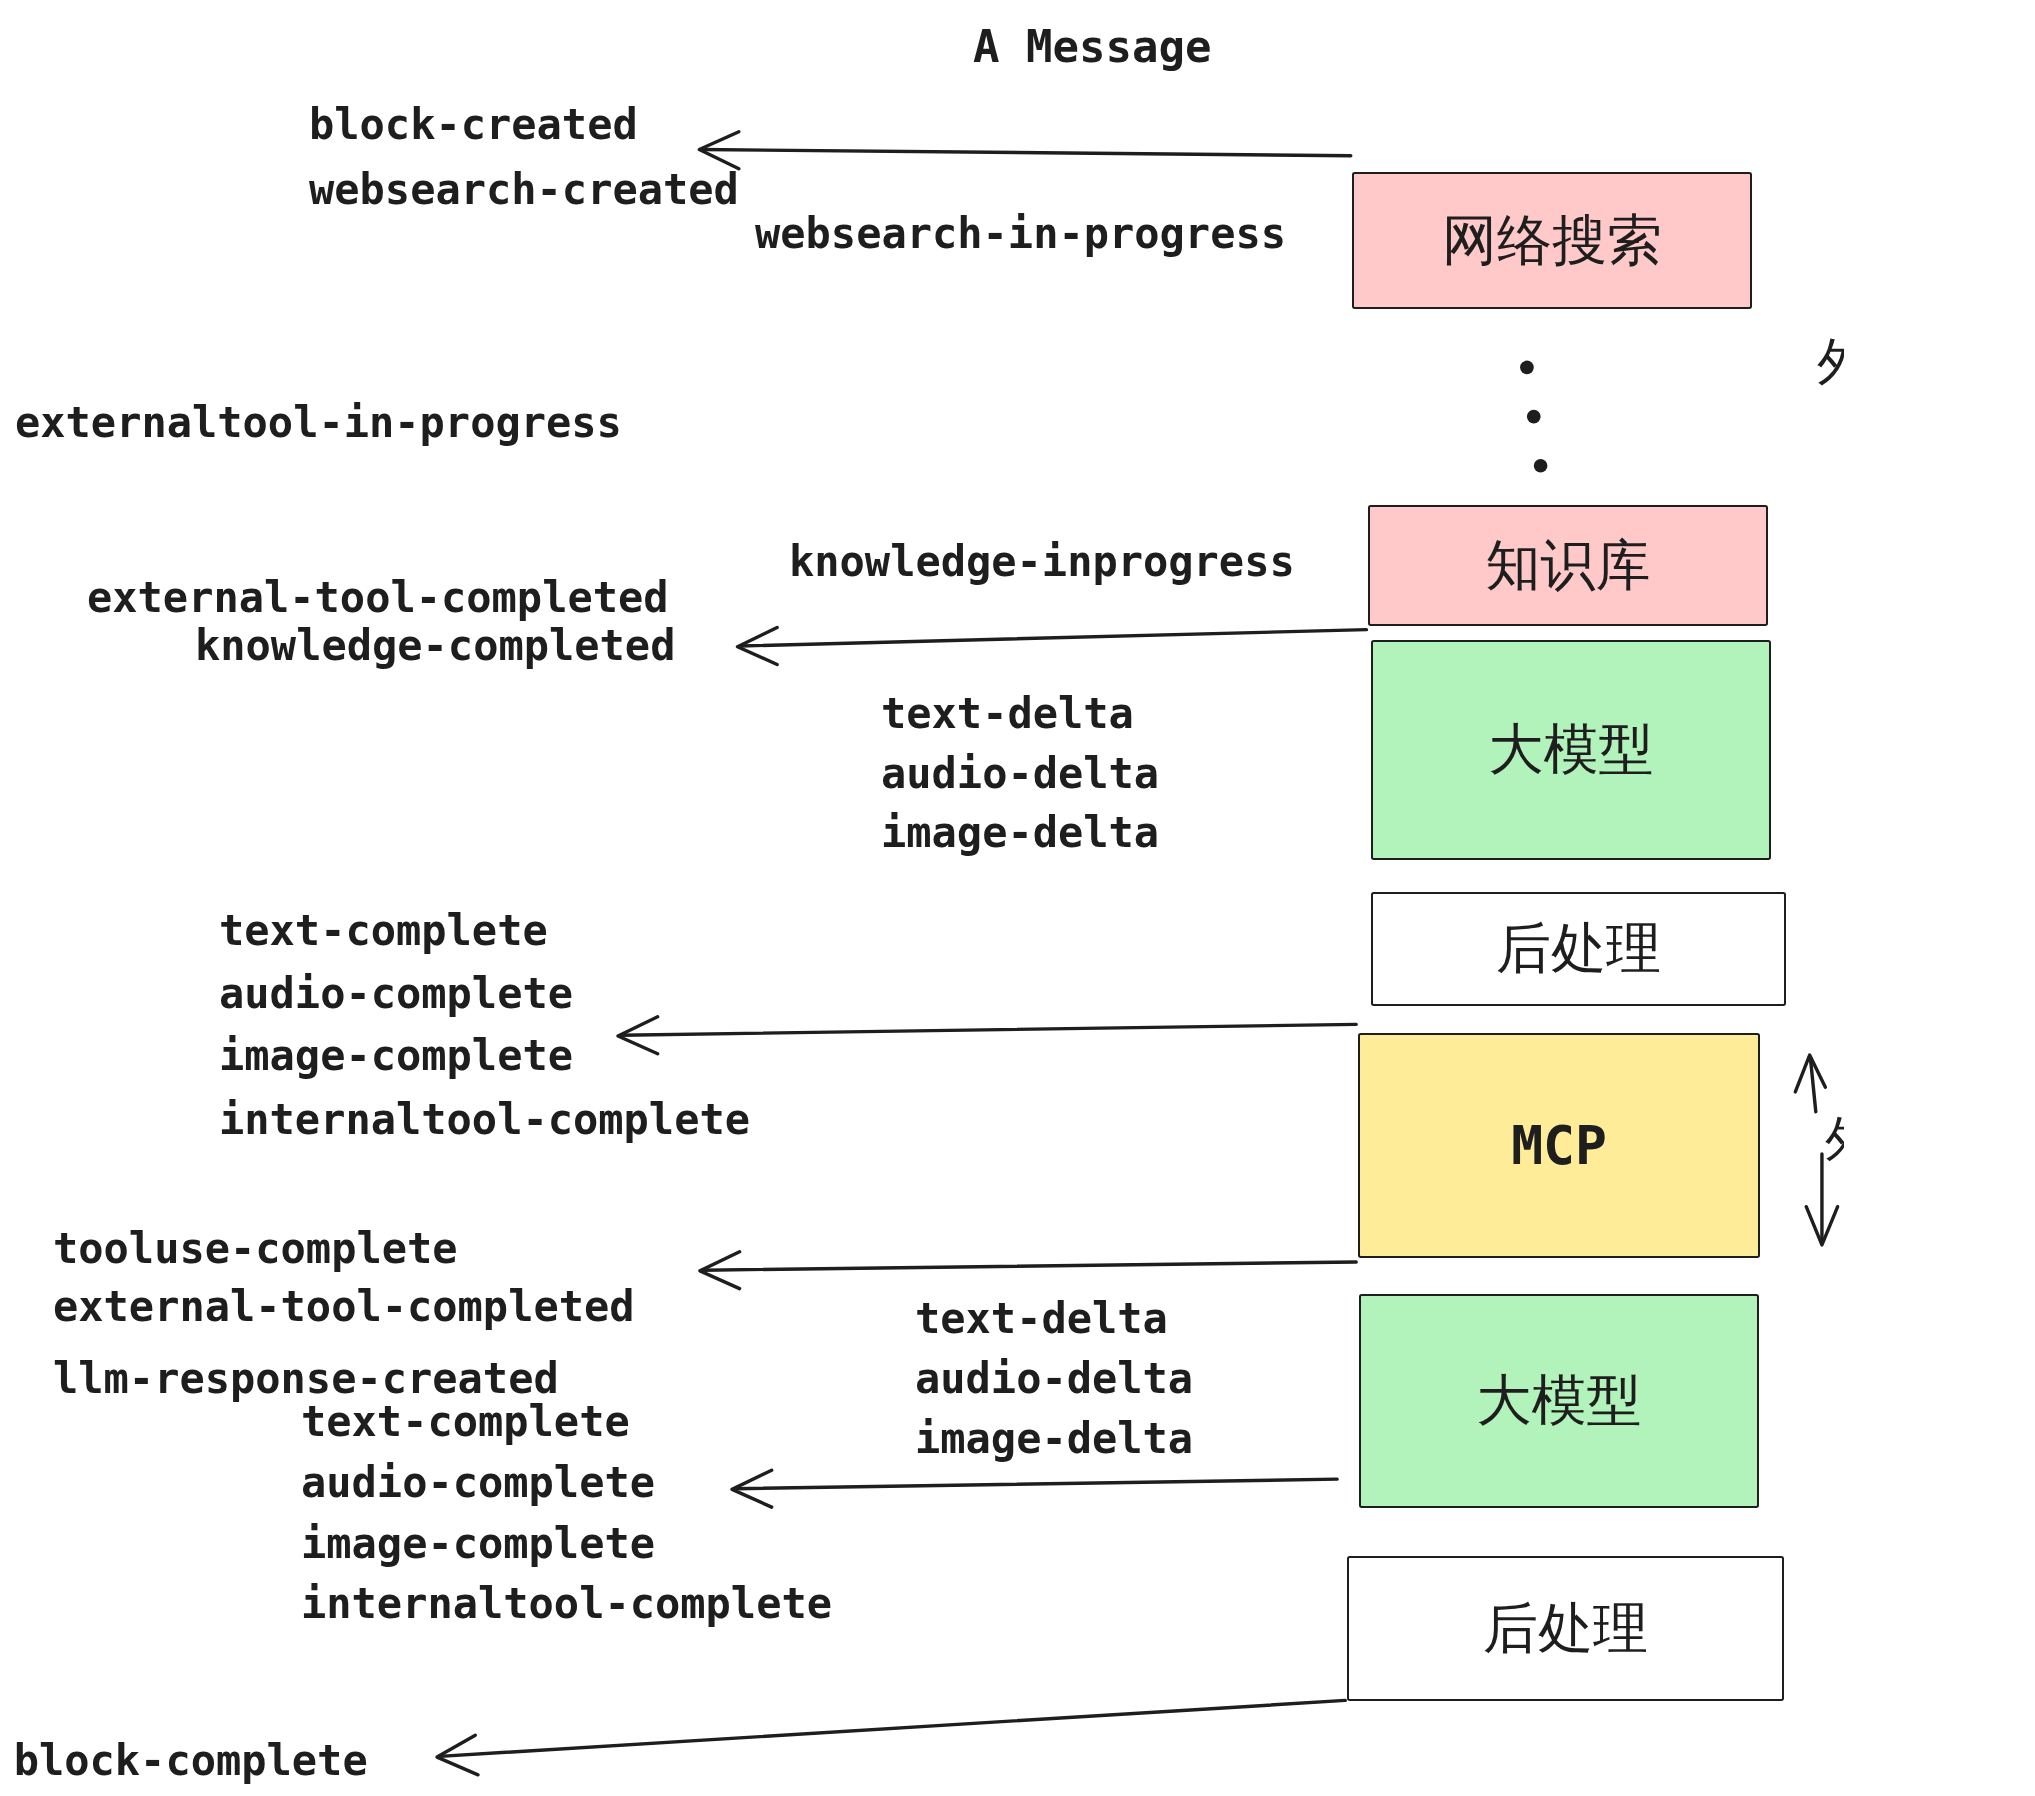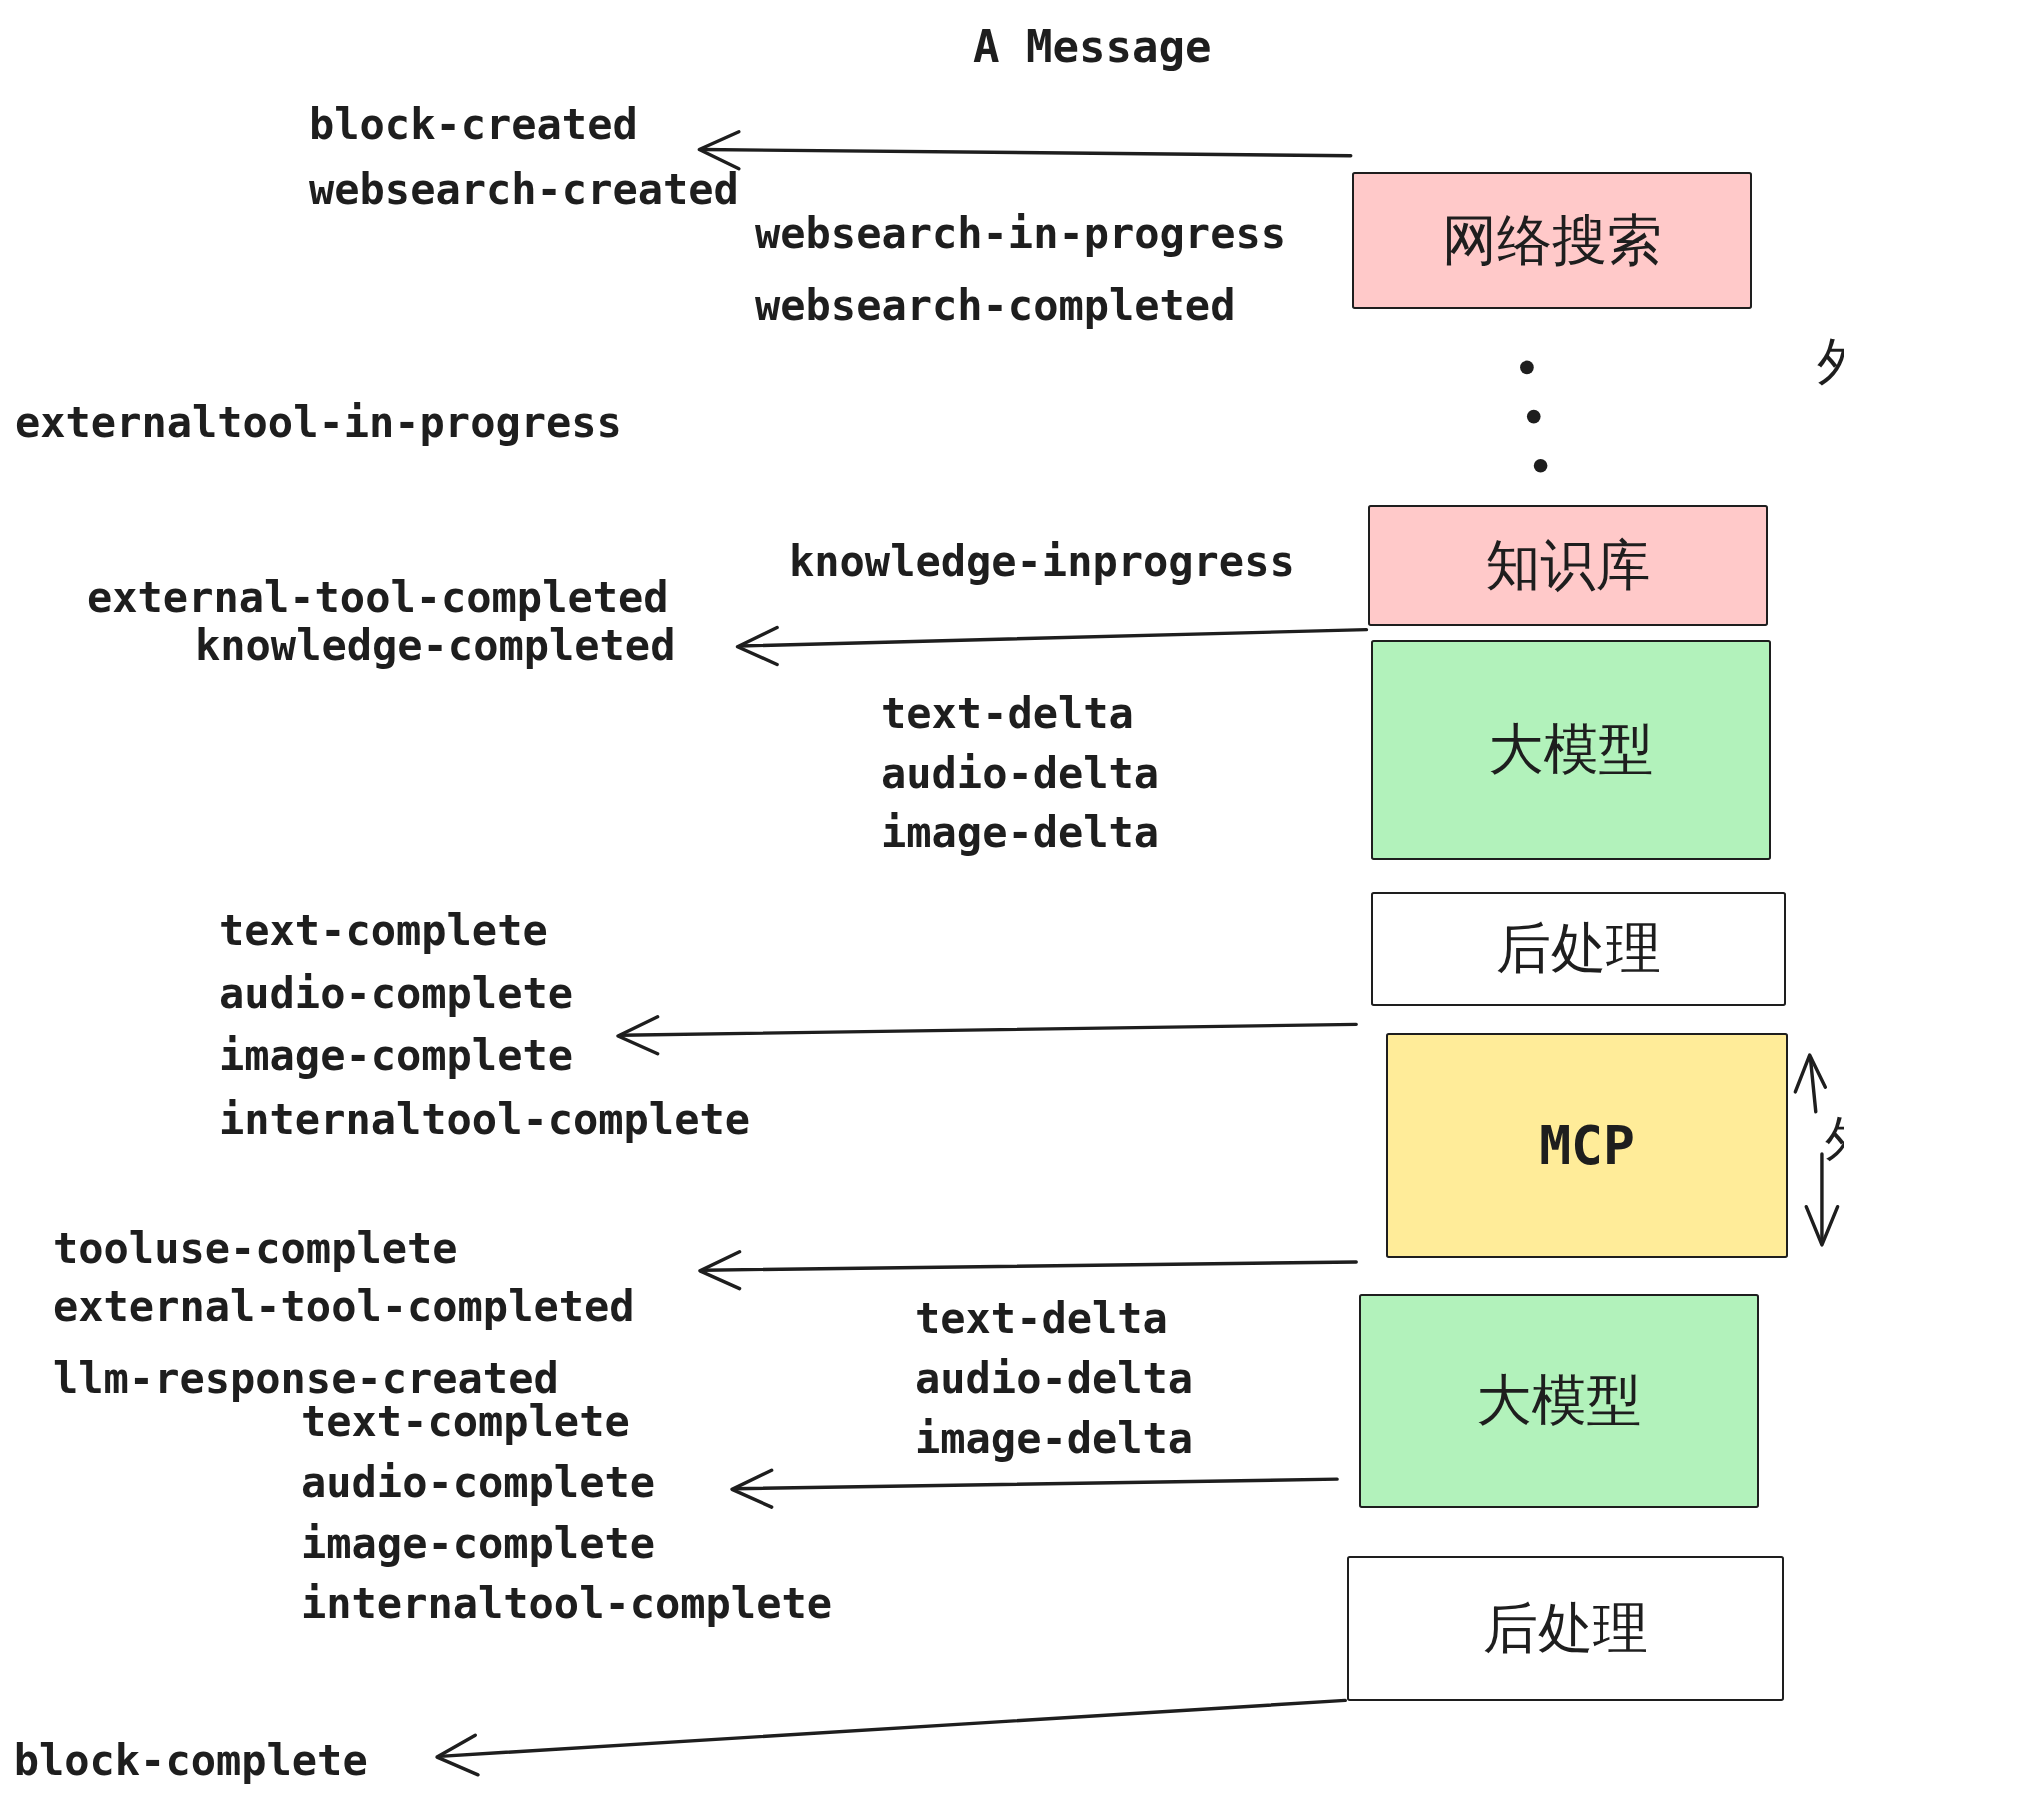--- a/index.html
+++ b/index.html
@@ -38,21 +38,21 @@
     font-family:Liberation Mono, monospace;
     font-size:55px;
     color:#1e1e1e;
     white-space:nowrap;
   }
   .box.mono .lbl{
     font:bold 53px "DejaVu Sans Mono","Liberation Mono",monospace;
   }
   .fill-pink{background:#ffc9c9;}
   .fill-green{background:#b2f2bb;}
-  .fill-yellow{background:#ffec99;margin-left:28px;}
+  .fill-yellow{background:#ffec99;}
   .fill-white{background:#ffffff;}
   .ann{
     position:absolute;
     font-family:"DejaVu Sans","Liberation Sans",sans-serif;
     font-size:49px;
     color:#1e1e1e;
     white-space:nowrap;
     line-height:1;
   }
   svg.overlay{
@@ -73,21 +73,20 @@
 </head>
 <body>
 
 <div class="canvas">
 
   <div class="title" style="left:973px;top:20.5px;">A Message</div>
 
   <div class="evt" style="left:309px;top:104px;text-align:right;">block-created</div>
   <div class="evt" style="left:309px;top:169px;">websearch-created</div>
   <div class="evt" style="left:755px;top:213px;">websearch-in-progress</div>
-  <div class="evt" style="left:755px;top:285px;">websearch-completed</div>
   <div class="evt" style="left:15px;top:402px;">externaltool-in-progress</div>
   <div class="evt" style="left:789px;top:541px;">knowledge-inprogress</div>
   <div class="evt" style="left:87px;top:577px;">external-tool-completed</div>
   <div class="evt" style="left:195px;top:625px;">knowledge-completed</div>
   <div class="evt" style="left:881px;top:693px;">text-delta</div>
   <div class="evt" style="left:881px;top:753px;">audio-delta</div>
   <div class="evt" style="left:881px;top:812px;">image-delta</div>
   <div class="evt" style="left:219px;top:910px;">text-complete</div>
   <div class="evt" style="left:219px;top:973px;">audio-complete</div>
   <div class="evt" style="left:219px;top:1035px;">image-complete</div>

